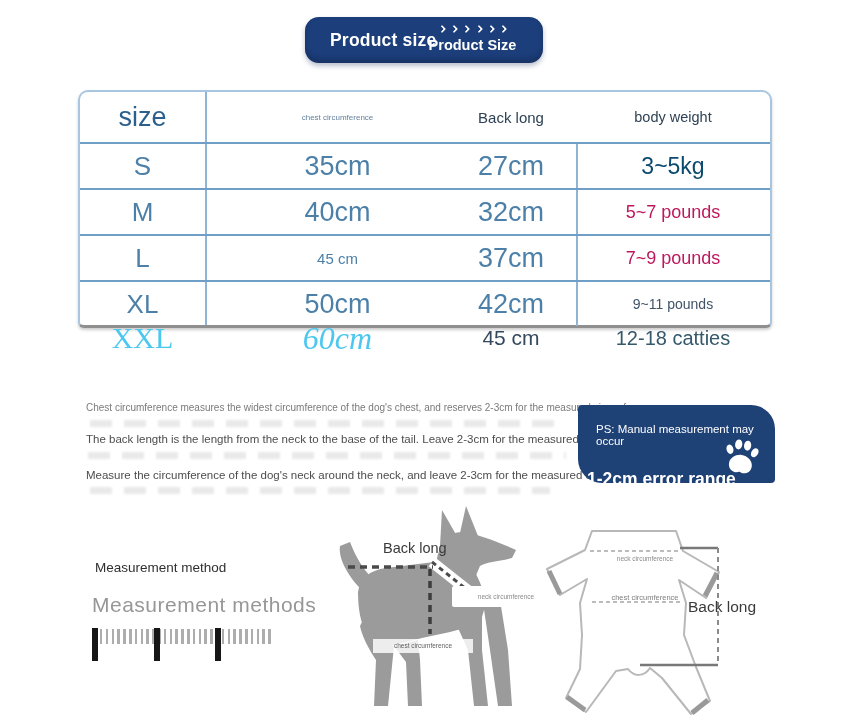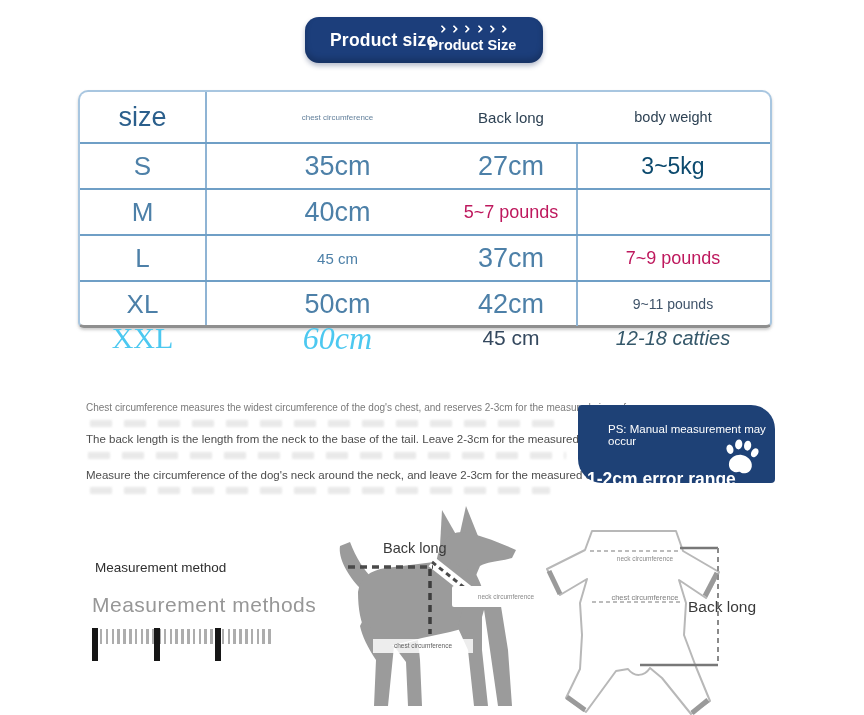--- a/index.html
+++ b/index.html
@@ -39,34 +39,34 @@
   .w-small { font-size:18px; color:#be185d; }
   .w-med { font-size:14px; color:#3f5369; }
 
   
   .xxl-row { position:absolute; left:80px; top:319px; width:690px; height:38px; display:grid;
     grid-template-columns:125px 241px 130px 194px; align-items:center; }
   .xxl-serif { font-family:"Liberation Serif", serif; color:#4cc8f0; }
   .xxl-size { font-size:30px; }
   .xxl-chest { font-size:32px;font-style:italic; }
   .xxl-back { font-size:21px; font-weight:500; color:#34485e; }
-  .xxl-weight { font-size:20px; font-weight:500; color:#35586a;font-style:italic; }
+  .xxl-weight { font-size:20px; font-weight:500; color:#35586a; }
 
   
   .note { position:absolute; left:86px; color:#4d4d4d; font-size:11.5px; }
   .note-1 { top:402px; font-size:10px; color:#7a7a7a; }
   .note-2 { top:433px; }
   .note-3 { top:469px; }
   .smudge { position:absolute; height:7px; opacity:.30; filter:blur(1px);
     background:repeating-linear-gradient(90deg,#b9b9b9 0 22px, transparent 22px 34px); }
 
   
   .ps-box { position:absolute; left:578px; top:405px; width:197px; height:78px;
     background:#1e4176; border-radius:4px 24px 4px 24px; color:#fff; }
-  .ps-line1 { position:absolute; left:30px; top:18px; font-size:11.5px; }
+  .ps-line1 { position:absolute; left:18px; top:18px; font-size:11.5px; }
   .ps-line2 { position:absolute; left:9px; top:42px; font-size:17.5px; font-weight:700;margin-top:22px; }
   .paw { position:absolute; right:13px; top:32px; transform:rotate(8deg); }
 
   
   .meas-heading { position:absolute; left:95px; top:560px; font-size:13.5px; color:#2f2f2f; }
   .meas-subheading { position:absolute; left:92px; top:593px; font-size:21px; color:#979797; letter-spacing:.5px; }
   .ruler { position:absolute; left:92px; top:628px; width:182px; height:36px; }
   .ruler-ticks { position:absolute; left:8px; top:1px; width:172px; height:15px;
     background:repeating-linear-gradient(90deg,#adadad 0 2.5px, transparent 2.5px 5.8px); }
   .ruler-bar { position:absolute; top:0; width:6px; height:33px; background:#161616; }
@@ -122,20 +122,21 @@
     <div class="t-row" style="top:52px; height:44px;">
       <div class="cell sz">S</div>
       <div class="cell big nudge">35cm</div>
       <div class="cell big">27cm</div>
       <div class="cell w-big">3~5kg</div>
     </div>
 
     <div class="t-row" style="top:98px; height:44px;">
       <div class="cell sz">M</div>
       <div class="cell big nudge">40cm</div>
+      <div class="cell big">32cm</div>
       <div class="cell w-small">5~7 pounds</div>
     </div>
 
     <div class="t-row" style="top:144px; height:44px;">
       <div class="cell sz">L</div>
       <div class="cell small-val nudge">45 cm</div>
       <div class="cell big">37cm</div>
       <div class="cell w-small">7~9 pounds</div>
     </div>
 

